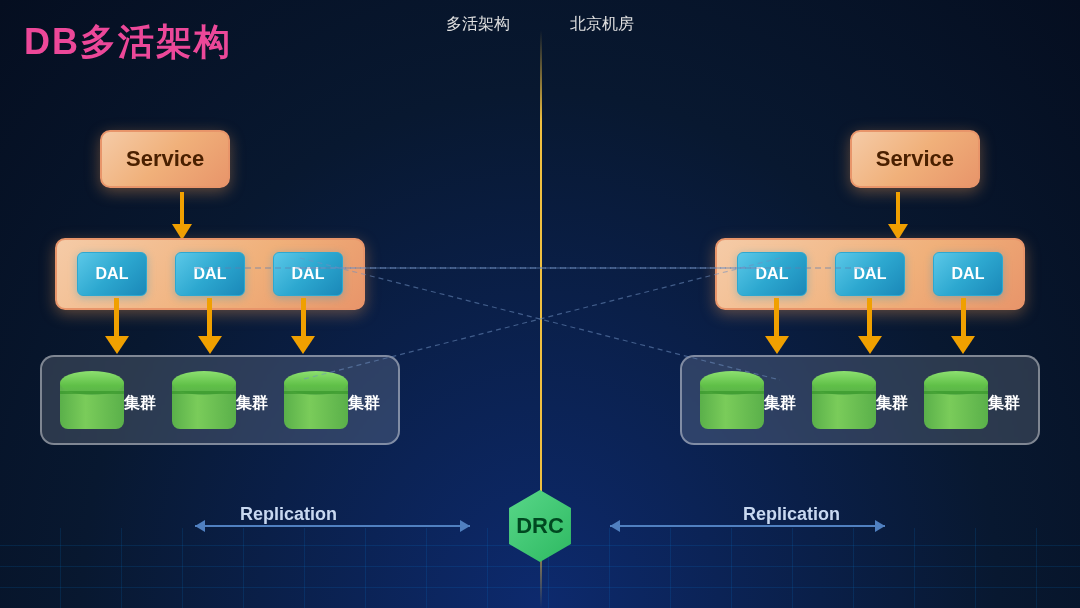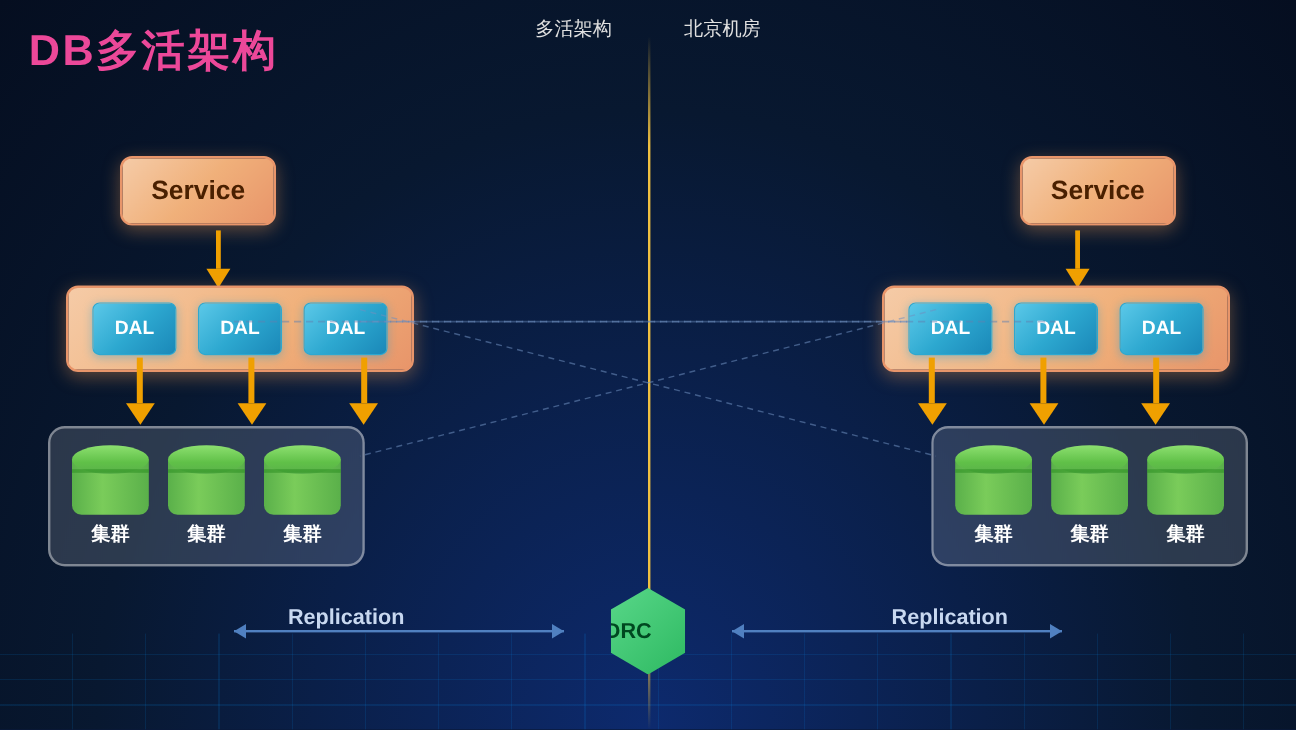--- a/index.html
+++ b/index.html
@@ -99,21 +99,21 @@
       box-shadow: 0 4px 15px rgba(230,150,80,0.4);
     }
 
     
     .dal-group {
       background: linear-gradient(135deg, #f5cba7 0%, #f0b07a 60%, #e8956a 100%);
       border: 2px solid #e8956a;
       border-radius: 10px;
       padding: 12px 20px;
       display: flex;
-      gap: 18px;
+      gap: 28px;
       justify-content: center;
       box-shadow: 0 4px 15px rgba(230,150,80,0.4);
     }
 
     .dal-box {
       background: linear-gradient(135deg, #5bc8e8 0%, #2da8d0 50%, #1a88b8 100%);
       border: 1px solid #2da8d0;
       border-radius: 6px;
       width: 70px;
       height: 44px;
@@ -154,21 +154,21 @@
       padding: 14px 18px;
       display: flex;
       gap: 16px;
       justify-content: center;
       backdrop-filter: blur(2px);
     }
 
     
     .db-cylinder {
       display: flex;
-      flex-direction: column;
+      flex-direction: row;
       align-items: center;
     }
 
     .cylinder {
       width: 64px;
       height: 58px;
       position: relative;
     }
     .cylinder .body {
       position: absolute;
@@ -209,22 +209,22 @@
       z-index: 20;
     }
 
     .hexagon {
       width: 72px;
       height: 72px;
       background: linear-gradient(135deg, #5ad88a 0%, #2cb860 100%);
       clip-path: polygon(50% 0%, 93% 25%, 93% 75%, 50% 100%, 7% 75%, 7% 25%);
       display: flex;
       align-items: center;
-      justify-content: flex-start;
-      font-size: 18px;
+      justify-content: center;
+      font-size: 22px;
       font-weight: bold;
       color: #004820;
       box-shadow: 0 0 20px rgba(60,200,100,0.6);
     }
 
     .arrow-line-left {
       position: absolute;
       top: 525px;
       left: 195px;
       width: 275px;

